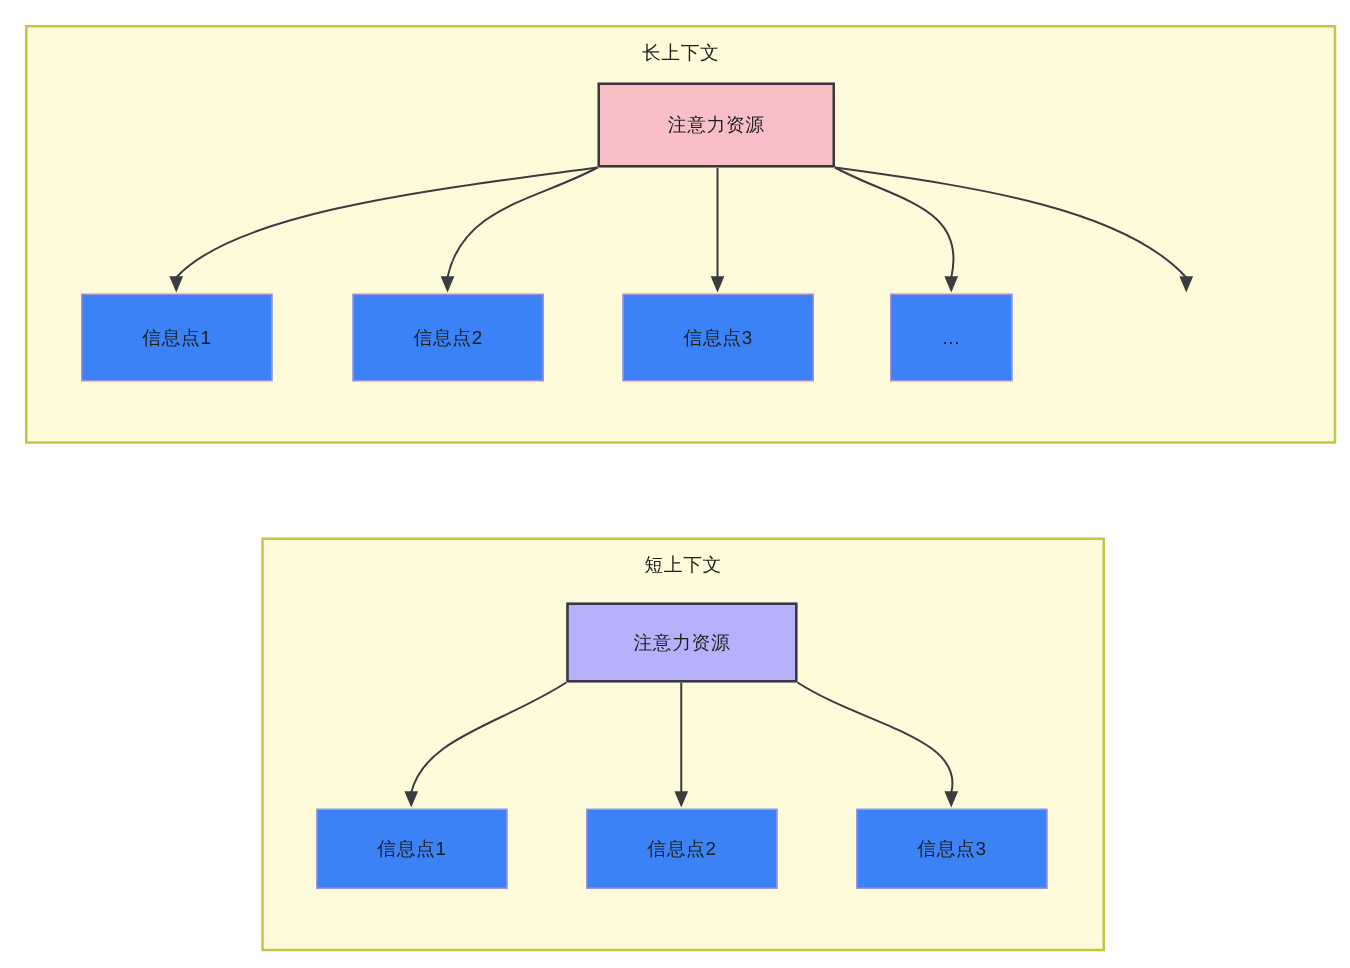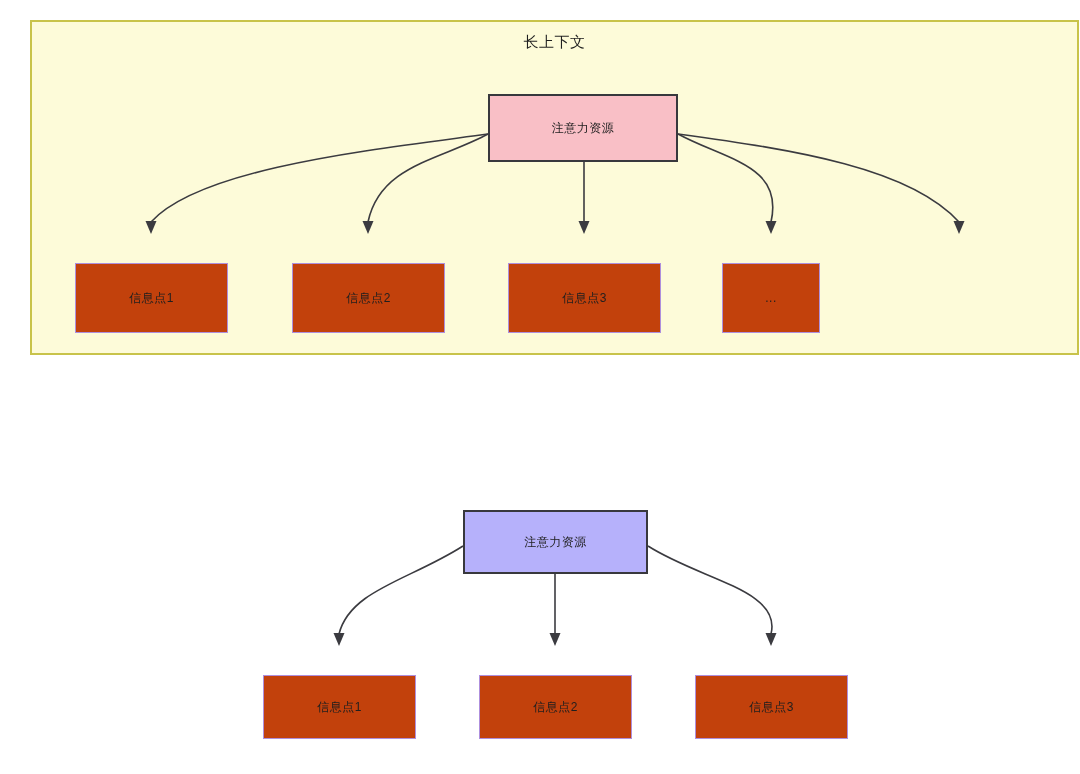--- a/index.html
+++ b/index.html
@@ -10,21 +10,21 @@
   }
   body {
     width: 1080px;
     height: 774px;
     font-family: "Liberation Sans", "DejaVu Sans", sans-serif;
     overflow: hidden;
     position: relative;
   }
   #canvas {
     position: absolute;
-    left: 10px;
+    left: 0;
     top: 0;
     width: 880px;
     height: 774px;
   }
   .group-box {
     position: absolute;
     background: #fdfbd9;
     border: 2px solid #c8c34a;
     box-sizing: border-box;
   }
@@ -49,35 +49,34 @@
     font-size: 15px;
     color: #1f1f1f;
     letter-spacing: 0.5px;
   }
   .node {
     position: absolute;
     box-sizing: border-box;
     display: flex;
     align-items: center;
     justify-content: center;
-    font-size: 12px;
+    font-size: 15px;
     color: #1f1f1f;
     letter-spacing: 0.5px;
-    margin-top: 28px;
   }
   .node-attention-long {
     background: #f9bfc6;
     border: 2px solid #38383d;
   }
   .node-attention-short {
     background: #b6b1fb;
     border: 2px solid #38383d;
   }
   .node-info {
-    background: #c2410c;
+    background: #3b82f6;
     border: 1.5px solid #ae8fdd;
   }
   
   #attn-long { left: 478px; top: 66px; width: 190px; height: 68px; }
   #long-info-0 { left: 65px;  top: 235px; width: 153px; height: 70px; }
   #long-info-1 { left: 282px; top: 235px; width: 153px; height: 70px; }
   #long-info-2 { left: 498px; top: 235px; width: 153px; height: 70px; }
   #long-info-3 { left: 712px; top: 235px; width: 98px;  height: 70px; }
   #long-info-4 { left: 873px; top: 235px; width: 153px; height: 70px; }
   
@@ -140,20 +139,23 @@
     </g>
   </svg>
 
   <div class="node node-attention-long" id="attn-long">注意力资源</div>
 
   <div class="node node-info" id="long-info-0">信息点1</div>
   <div class="node node-info" id="long-info-1">信息点2</div>
   <div class="node node-info" id="long-info-2">信息点3</div>
   <div class="node node-info" id="long-info-3">...</div>
 
+  <div class="group-box" id="group-short">
+    <div class="group-title">短上下文</div>
+  </div>
 
   <svg class="edges" id="edges-short" viewBox="0 0 1080 774">
 
     <g>
       <path class="edge-path" d="M 453,546 C 400,580 340,590 329,634"></path>
       <polygon class="edge-arrow" points="329,646 323.5,633 334.5,633"></polygon>
     </g>
     <g>
       <path class="edge-path" d="M 545,546 L 545,634"></path>
       <polygon class="edge-arrow" points="545,646 539.5,633 550.5,633"></polygon>

